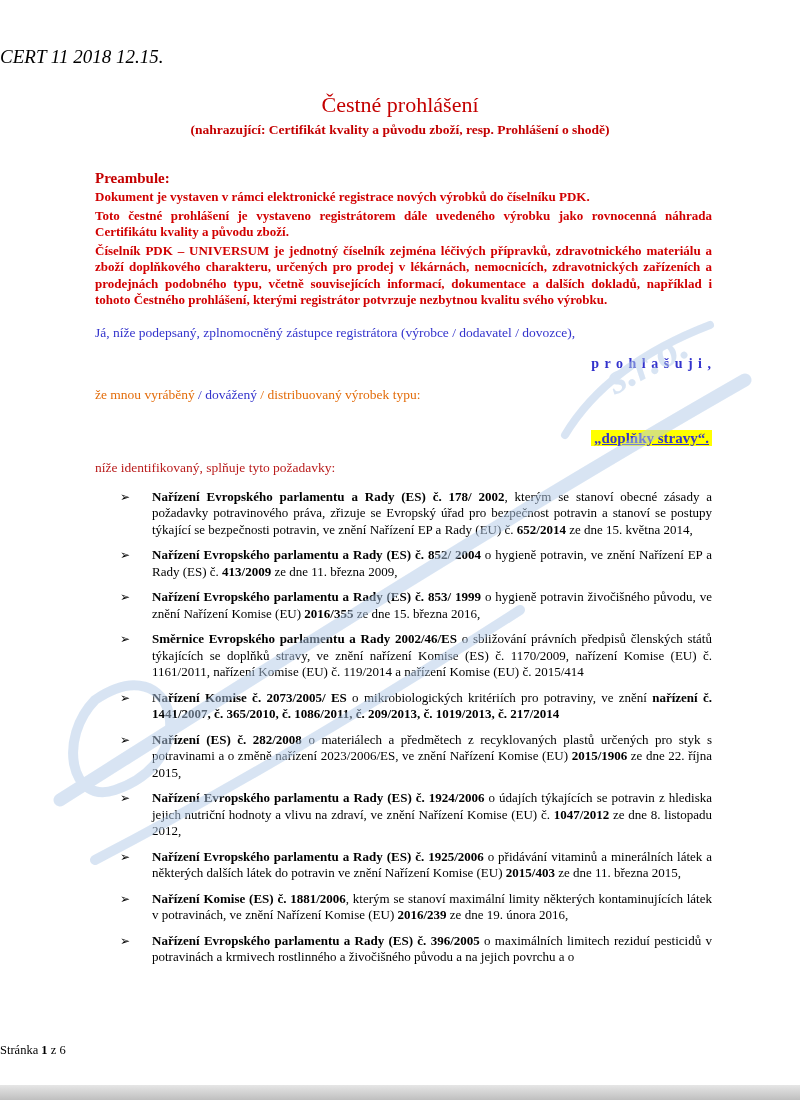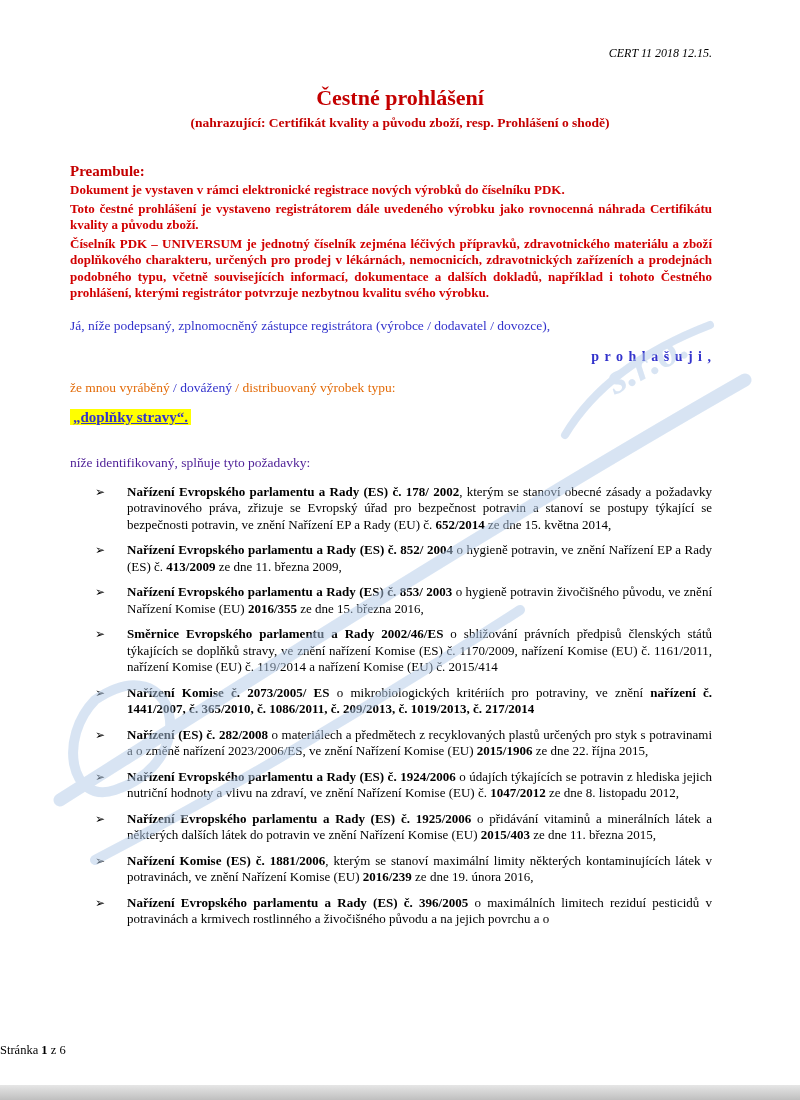--- a/index.html
+++ b/index.html
@@ -8,30 +8,30 @@
     width: 800px;
     height: 1100px;
     margin: 0 auto;
     background: #ffffff;
     font-family: "Liberation Serif", serif;
     color: #000;
     overflow: hidden;
   }
   .doc-code {
     padding: 46px 88px 0 0;
-    text-align: right;
+    text-align: left;
     font-style: italic;
-    font-size: 12px;
-  }
-  .content { padding: 0 88px 0 70px; }
+    font-size: 19px;
+  }
+  .content { padding: 0 88px 0 95px; }
   .title {
     margin: 24px 0 0 0;
     text-align: center;
     font-size: 22px;
-    font-weight: bold;
+    font-weight: normal;
     color: var(--title-red);
   }
   .subtitle {
     margin-top: 4px;
     text-align: center;
     font-size: 13.5px;
     font-weight: bold;
     color: var(--title-red);
   }
   .preamble-heading {
@@ -58,30 +58,30 @@
     margin-top: 15px;
     text-align: right;
     font-size: 14px;
     font-weight: bold;
     letter-spacing: 1px;
     color: var(--blue);
   }
   .product-line { margin-top: 15px; font-size: 13.5px; }
   .orange { color: var(--orange); }
   .blue { color: var(--blue); }
-  .product-type-row { margin-top: 12px; text-align: left; }
+  .product-type-row { margin-top: 26px; text-align: right; }
   .product-type {
     background: var(--hl);
     color: var(--blue);
     font-weight: bold;
     font-size: 15px;
     text-decoration: underline;
     padding: 0 3px;
   }
-  .following { margin-top: 29px; font-size: 13.5px; color: #4c1d95; }
+  .following { margin-top: 13px; font-size: 13.5px; color: #b91c1c; }
   #req-list { margin-top: 13px; }
   .req-item {
     display: flex;
     padding-left: 25px;
     margin-bottom: 9px;
     font-size: 13px;
     line-height: 1.27;
   }
   .req-bullet { flex: none; width: 32px; font-size: 12px; padding-top: 1px; }
   .req-text { flex: 1; text-align: justify; }
@@ -145,21 +145,21 @@
         <div class="req-item">
           <span class="req-bullet">➢</span>
           <div class="req-text"><span class="b">Nařízení Evropského parlamentu a Rady (ES) č. 178/ 2002</span><span>, kterým se stanoví obecné zásady a požadavky potravinového práva, zřizuje se Evropský úřad pro bezpečnost potravin a stanoví se postupy týkající se bezpečnosti potravin, ve znění Nařízení EP a Rady (EU) č. </span><span class="b">652/2014</span><span> ze dne 15. května 2014,</span></div>
         </div>
         <div class="req-item">
           <span class="req-bullet">➢</span>
           <div class="req-text"><span class="b">Nařízení Evropského parlamentu a Rady (ES) č. 852/ 2004</span><span> o hygieně potravin, ve znění Nařízení EP a Rady (ES) č. </span><span class="b">413/2009</span><span> ze dne 11. března 2009,</span></div>
         </div>
         <div class="req-item">
           <span class="req-bullet">➢</span>
-          <div class="req-text"><span class="b">Nařízení Evropského parlamentu a Rady (ES) č. 853/ 2003</span><span> o hygieně potravin živočišného původu, ve znění Nařízení Komise (EU) </span><span class="b">2016/355</span><span> ze dne 15. března 2016,</span></div>
+          <div class="req-text"><span class="b">Nařízení Evropského parlamentu a Rady (ES) č. 853/ 1999</span><span> o hygieně potravin živočišného původu, ve znění Nařízení Komise (EU) </span><span class="b">2016/355</span><span> ze dne 15. března 2016,</span></div>
         </div>
         <div class="req-item">
           <span class="req-bullet">➢</span>
           <div class="req-text"><span class="b">Směrnice Evropského parlamentu a Rady 2002/46/ES</span><span> o sbližování právních předpisů členských států týkajících se doplňků stravy, ve znění nařízení Komise (ES) č. 1170/2009, nařízení Komise (EU) č. 1161/2011, nařízení Komise (EU) č. 119/2014 a nařízení Komise (EU) č. 2015/414</span></div>
         </div>
         <div class="req-item">
           <span class="req-bullet">➢</span>
           <div class="req-text"><span class="b">Nařízení Komise č. 2073/2005/ ES</span><span> o mikrobiologických kritériích pro potraviny, ve znění </span><span class="b">nařízení č. 1441/2007, č. 365/2010, č. 1086/2011, č. 209/2013, č. 1019/2013, č. 217/2014</span></div>
         </div>
         <div class="req-item">

